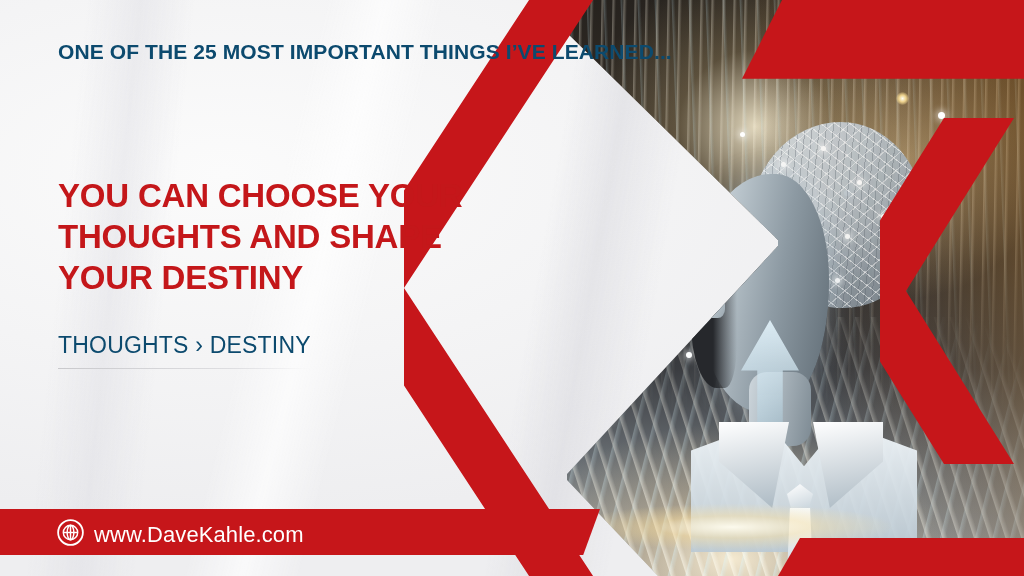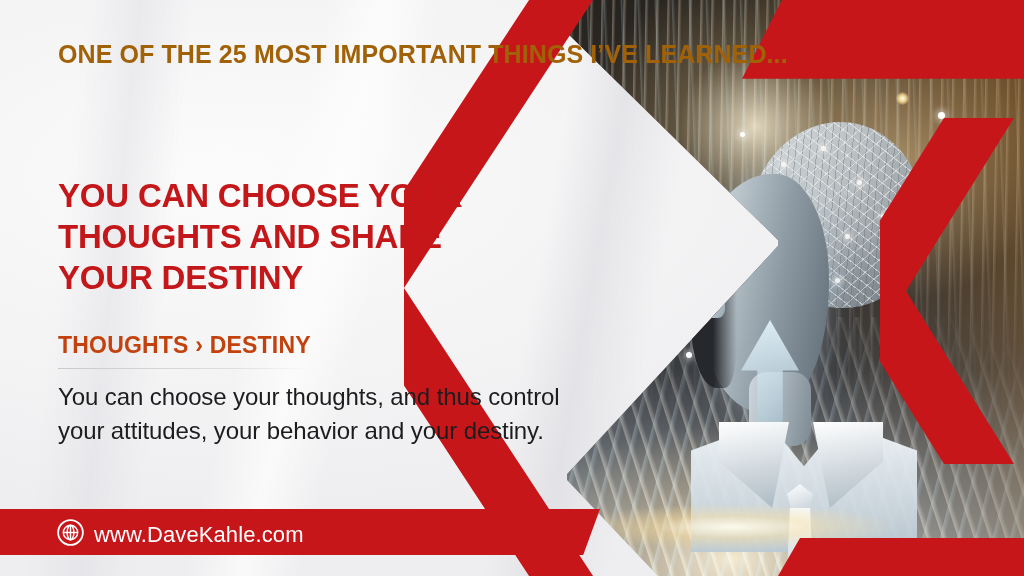--- a/index.html
+++ b/index.html
@@ -250,24 +250,24 @@
     position: absolute;
     left: 778px; top: 538px; width: 246px; height: 38px;
     background: #c6161a;
     clip-path: polygon(22px 0%, 100% 0%, 100% 100%, 0% 100%);
   }
 
   
   .eyebrow {
     position: absolute;
     left: 58px; top: 40px;
-    font-size: 25px;
+    font-size: 21px;
     font-weight: 700;
     letter-spacing: .1px;
-    color: #a16207;
+    color: #0c4a6e;
     white-space: nowrap;
   }
   .title {
     position: absolute;
     left: 57px; top: 111px;
     font-size: 58px;
     line-height: 56px;
     font-weight: 700;
     letter-spacing: -1px;
     color: #0d0d0d;
@@ -279,23 +279,23 @@
     font-size: 33px;
     line-height: 41px;
     font-weight: 700;
     letter-spacing: -.2px;
     color: #c4171a;
   }
   .kicker {
     position: absolute;
     left: 58px; top: 332px;
     font-size: 23px;
-    font-weight: 700;
+    font-weight: 400;
     letter-spacing: .2px;
-    color: #c2410c;
+    color: #0c4a6e;
   }
   .rule {
     position: absolute;
     left: 58px; top: 368px;
     width: 250px; height: 1px;
     background: linear-gradient(90deg, #c9c9cc 0%, #dedee1 70%, rgba(222,222,225,0) 100%);
   }
   .body-copy {
     position: absolute;
     left: 58px; top: 380px;
@@ -403,21 +403,20 @@
 
   <div class="eyebrow">ONE OF THE 25 MOST IMPORTANT THINGS I’VE LEARNED...</div>
 
 
   <div class="subtitle">YOU CAN CHOOSE YOUR THOUGHTS AND SHAPE YOUR DESTINY</div>
 
   <div class="kicker">THOUGHTS › DESTINY</div>
 
   <div class="rule"></div>
 
-  <div class="body-copy">You can choose your thoughts, and thus control your attitudes, your behavior and your destiny.</div>
 
   <div class="footer"></div>
 
   <svg class="globe" viewBox="0 0 24 24" fill="none">
     <circle cx="12" cy="12" r="11" stroke="#ffffff" stroke-width="1.6" fill="none"></circle>
     <circle cx="12" cy="12" r="6.4" stroke="#ffffff" stroke-width="1.3" fill="none"></circle>
     <ellipse cx="12" cy="12" rx="3" ry="6.4" stroke="#ffffff" stroke-width="1.3" fill="none"></ellipse>
     <line x1="5.6" y1="12" x2="18.4" y2="12" stroke="#ffffff" stroke-width="1.3"></line>
     <line x1="12" y1="5.6" x2="12" y2="18.4" stroke="#ffffff" stroke-width="1.3"></line>
   </svg>

